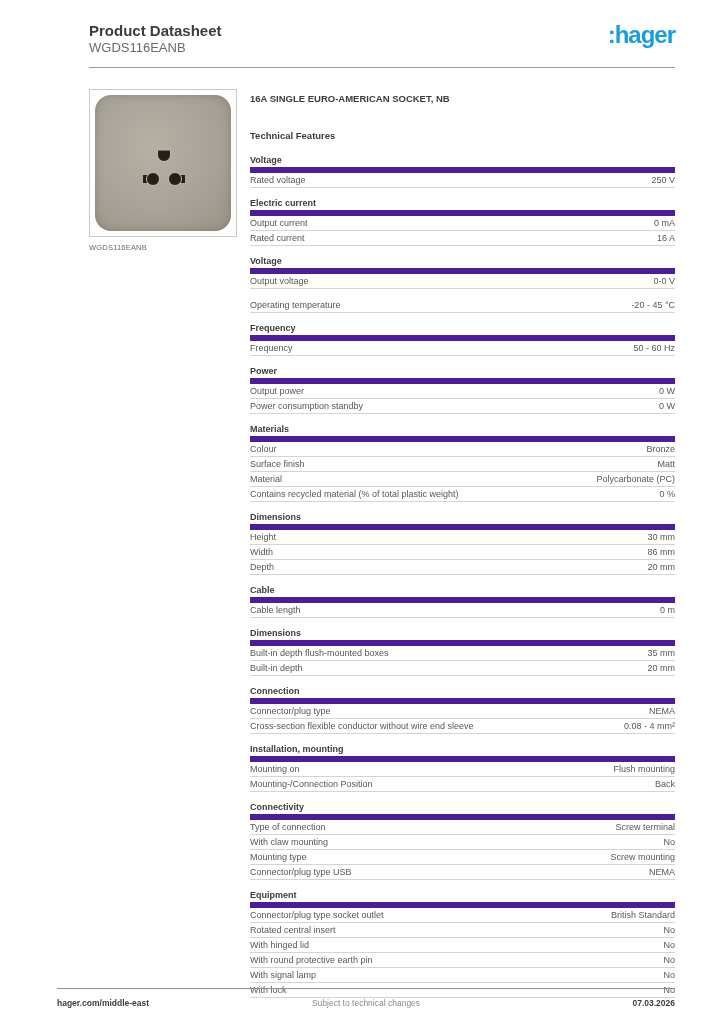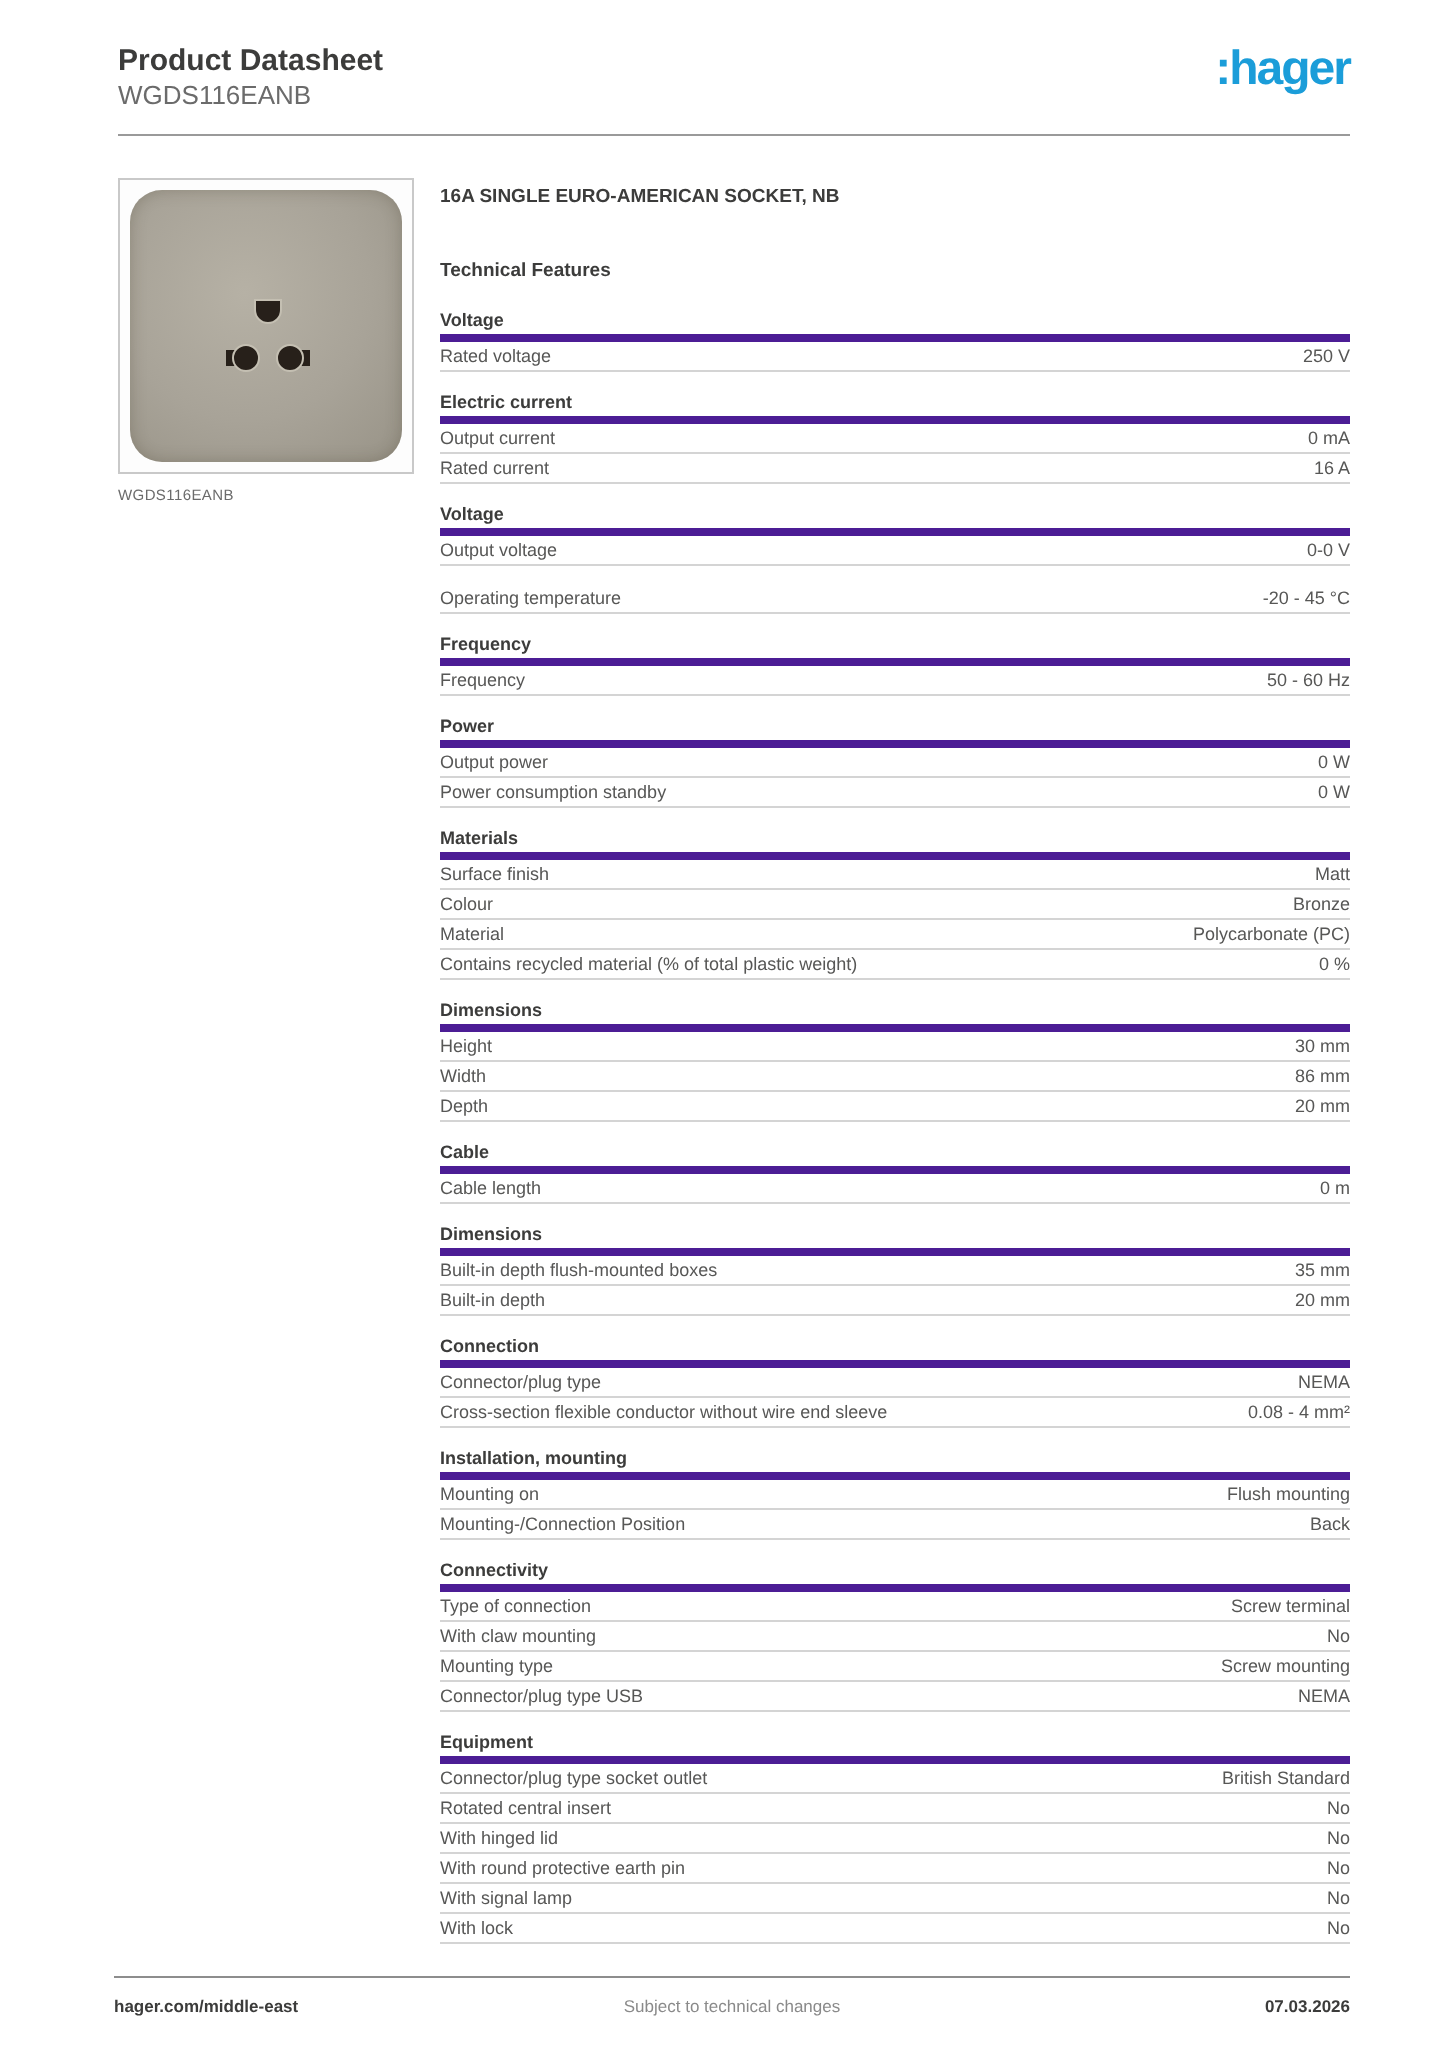--- a/index.html
+++ b/index.html
@@ -5,21 +5,21 @@
   * { margin: 0; padding: 0; box-sizing: border-box; }
   html, body { background: #ffffff; }
   body { font-family: "Liberation Sans", sans-serif; color: #575756; }
 
   .page {
     position: relative;
     width: 724px;
     height: 1024px;
     background: #ffffff;
     overflow: hidden;
-    padding: 22px 49px 0 59px;
+    padding: 22px 49px 0 89px;
   }
 
   
   .header {
     display: flex;
     justify-content: space-between;
     align-items: flex-start;
     border-bottom: 1px solid #9a9a9a;
     padding-bottom: 10px;
     height: 46px;
@@ -56,21 +56,21 @@
 
   .col-right { flex: 1; padding-top: 4px; }
   .product-title { font-size: 9.5px; font-weight: bold; color: #3c3c3b; margin-bottom: 26px; }
   .tech-heading  { font-size: 9.5px; font-weight: bold; color: #3c3c3b; margin-bottom: 13px; }
 
   
   .section { margin-bottom: 9px; }
   .section-title {
     font-size: 9px; font-weight: bold; color: #3c3c3b;
     line-height: 12px; padding-bottom: 1px;
-    border-bottom: 4px solid #4c1d95;
+    border-bottom: 6px solid #4c1d95;
   }
   .spec-row {
     display: flex; justify-content: space-between; align-items: flex-end;
     font-size: 9px; line-height: 12px;
     padding: 1px 0;
     border-bottom: 1px solid #d4d4d4;
   }
   .spec-label { color: #575756; padding-right: 10px; }
   .spec-value { color: #575756; text-align: right; white-space: nowrap; }
 
@@ -170,26 +170,26 @@
               <span class="spec-value">0 W</span>
             </div>
             <div class="spec-row">
               <span class="spec-label">Power consumption standby</span>
               <span class="spec-value">0 W</span>
             </div>
           </div>
           <div class="section">
             <div class="section-title">Materials</div>
             <div class="spec-row">
+              <span class="spec-label">Colour</span>
+              <span class="spec-value">Bronze</span>
+            </div>
+            <div class="spec-row">
               <span class="spec-label">Surface finish</span>
               <span class="spec-value">Matt</span>
-            </div>
-            <div class="spec-row">
-              <span class="spec-label">Colour</span>
-              <span class="spec-value">Bronze</span>
             </div>
             <div class="spec-row">
               <span class="spec-label">Material</span>
               <span class="spec-value">Polycarbonate (PC)</span>
             </div>
             <div class="spec-row">
               <span class="spec-label">Contains recycled material (% of total plastic weight)</span>
               <span class="spec-value">0 %</span>
             </div>
           </div>

